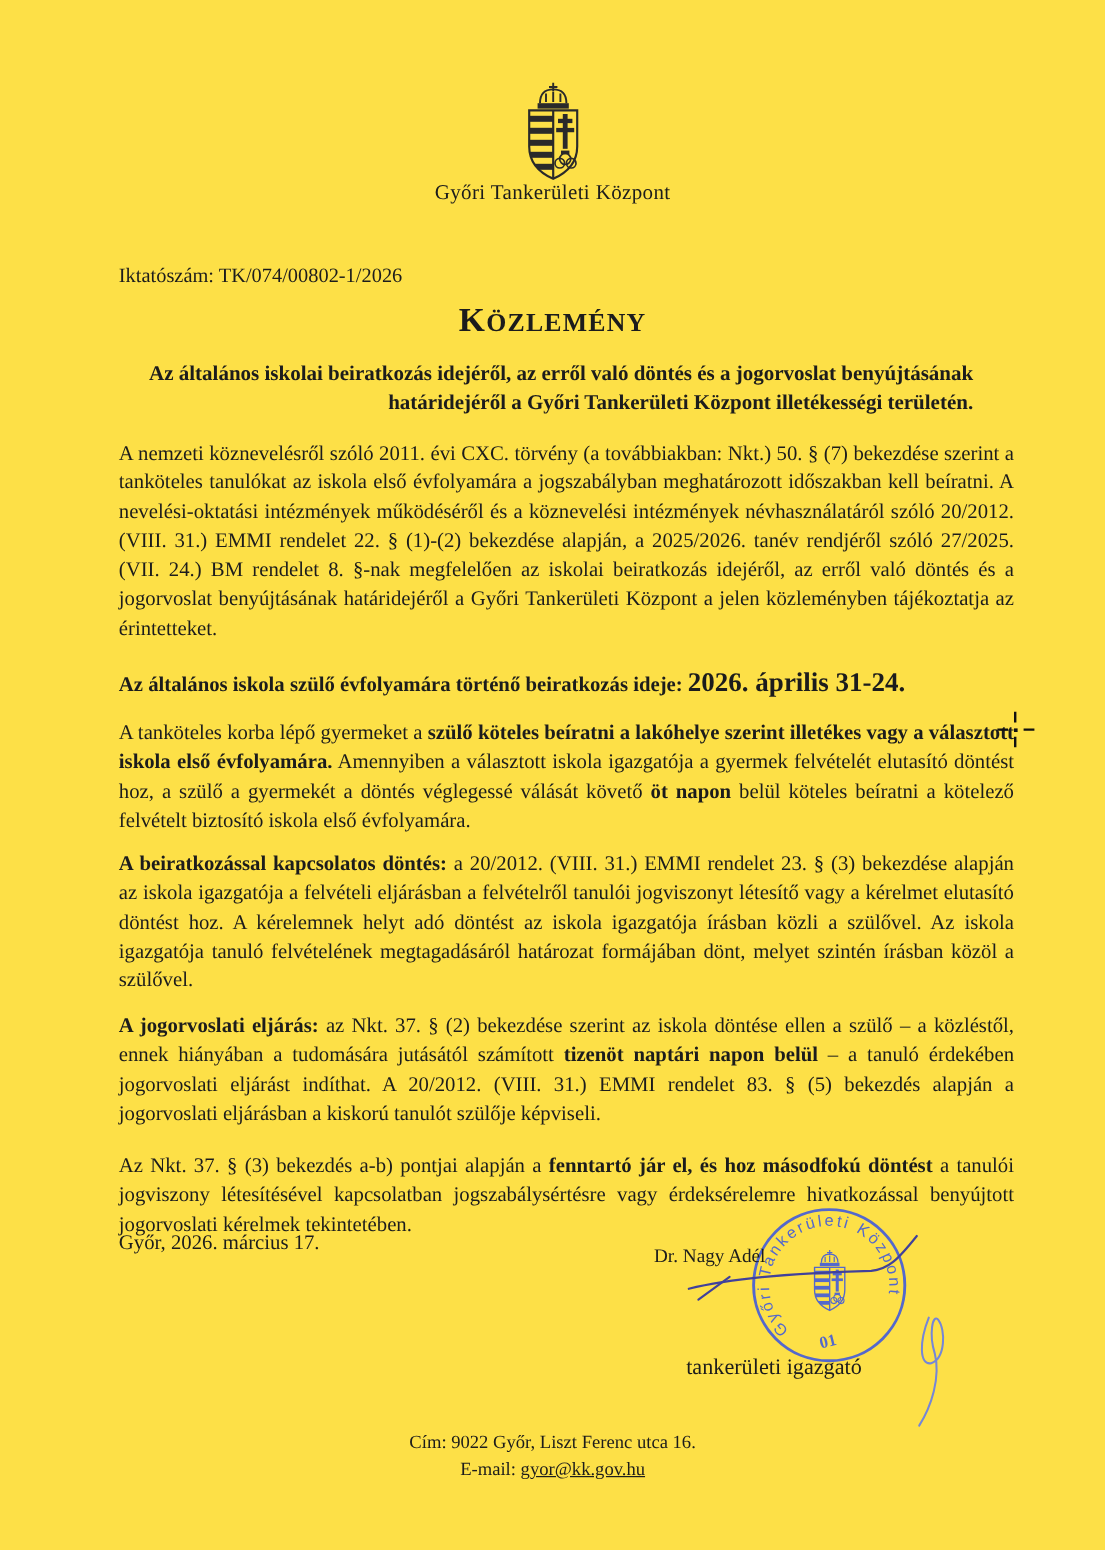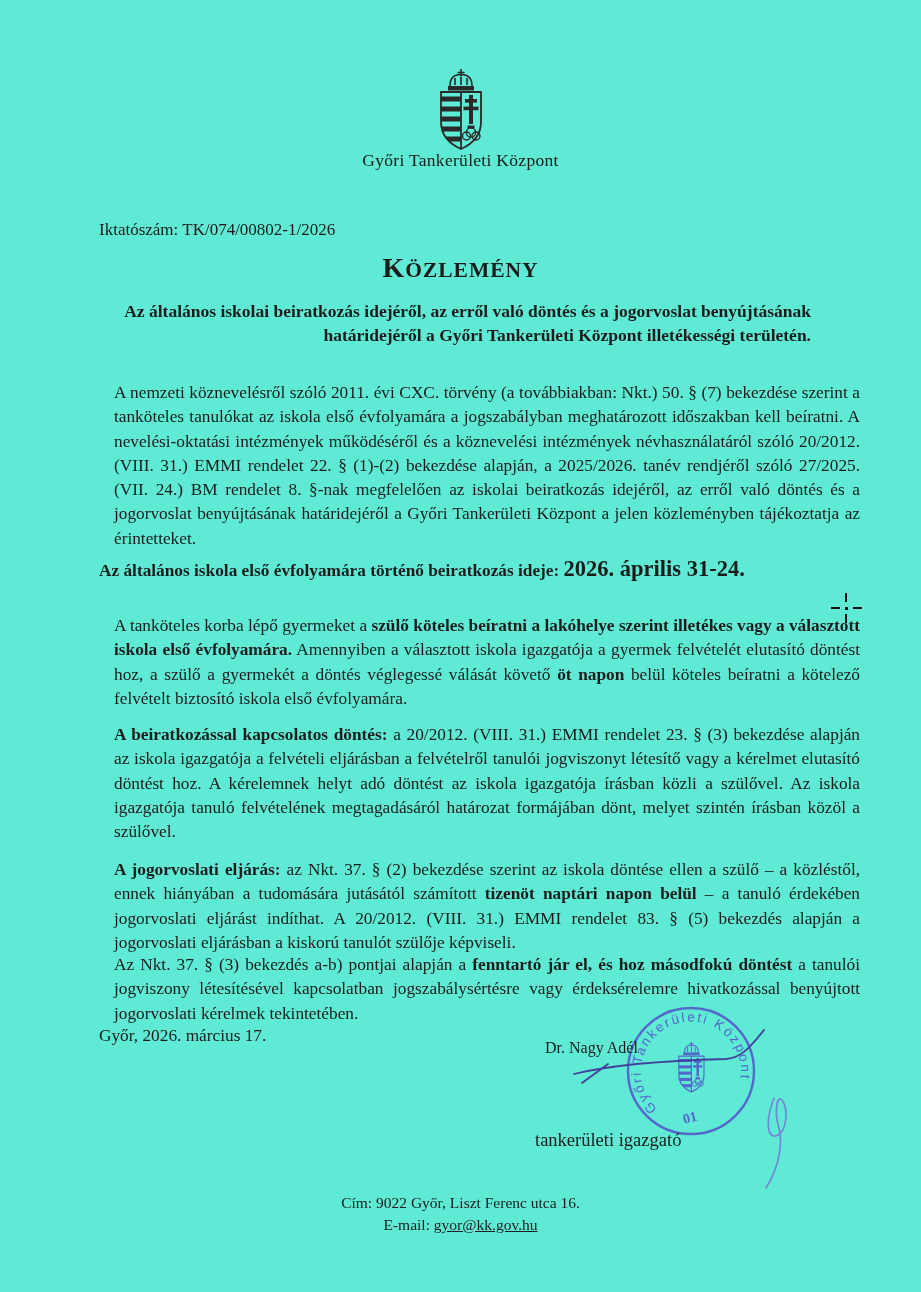--- a/index.html
+++ b/index.html
@@ -1,46 +1,46 @@
 <!DOCTYPE html>
 <html lang="hu"><head>
 <meta charset="utf-8">
 <style>
   html,body{margin:0;padding:0;background:#888;}
   .page{
-    position:relative;width:921px;height:1292px;background:#5eead4;
+    position:relative;width:921px;height:1292px;background:#fde047;
     font-family:"Liberation Serif","DejaVu Serif",serif;color:#1c1c1c;
     overflow:hidden;margin:0 auto;
   }
   .abs{position:absolute;}
   
   .logo-wrap{left:0;right:0;top:68px;text-align:center;}
   .org-name{left:0;right:0;top:150px;text-align:center;font-size:17.5px;letter-spacing:.3px;}
   .ref-line{left:99px;width:746px;top:220px;text-align:left;font-size:17px;}
   
   .doc-title{left:0;right:0;top:252px;text-align:center;font-weight:bold;letter-spacing:1px;}
   .doc-title .cap{font-size:28px;}
   .doc-title .rest{font-size:21.5px;}
   .subtitle{left:110px;width:701px;top:300px;text-align:right;font-weight:bold;font-size:17.5px;line-height:23.5px;}
   
   .col{left:99px;width:746px;}
-  p.body{margin:15px;font-size:17.3px;line-height:24.3px;text-align:justify;}
+  p.body{margin:0;font-size:17.3px;line-height:24.3px;text-align:justify;}
   .p1{top:366px;}
   .enroll{top:556px;white-space:nowrap;font-weight:bold;font-size:17.3px;}
   .enroll .date{font-size:22.5px;}
   .p2{top:599px;}
   .p3{top:708px;}
   .p4{top:843px;}
-  .p5{top:938px;}
+  .p5{top:960px;}
   .dateline{top:1026px;font-size:17.3px;}
   
   .stamp-svg{left:612px;top:996px;}
   .sig-svg{left:568px;top:1010px;pointer-events:none;}
   .sig-name{left:545px;width:220px;top:1039px;text-align:left;font-size:16px;}
-  .sig-title{left:535px;width:220px;top:1130px;font-size:18.5px;}
+  .sig-title{left:535px;width:220px;top:1130px;text-align:center;font-size:18.5px;}
   
   .footer{left:0;right:0;top:1192px;text-align:center;font-size:15.5px;line-height:22px;}
   .footer a{color:#1c1c1c;text-decoration:underline;}
   
   .cropmark{left:831px;top:593px;}
 </style>
 </head>
 <body>
 
 <div class="page">
@@ -92,21 +92,21 @@
   <div class="abs org-name">Győri Tankerületi Központ</div>
 
   <div class="abs ref-line">Iktatószám: TK/074/00802-1/2026</div>
 
   <div class="abs doc-title"><span class="cap">K</span><span class="rest">ÖZLEMÉNY</span></div>
 
   <div class="abs subtitle">Az általános iskolai beiratkozás idejéről, az erről való döntés és a jogorvoslat benyújtásának határidejéről a Győri Tankerületi Központ illetékességi területén.</div>
 
   <p class="abs col body p1">A nemzeti köznevelésről szóló 2011. évi CXC. törvény (a továbbiakban: Nkt.) 50. § (7) bekezdése szerint a tanköteles tanulókat az iskola első évfolyamára a jogszabályban meghatározott időszakban kell beíratni. A nevelési-oktatási intézmények működéséről és a köznevelési intézmények névhasználatáról szóló 20/2012. (VIII. 31.) EMMI rendelet 22. § (1)-(2) bekezdése alapján, a 2025/2026. tanév rendjéről szóló 27/2025. (VII. 24.) BM rendelet 8. §-nak megfelelően az iskolai beiratkozás idejéről, az erről való döntés és a jogorvoslat benyújtásának határidejéről a Győri Tankerületi Központ a jelen közleményben tájékoztatja az érintetteket.</p>
 
-  <div class="abs col enroll"><span>Az általános iskola első évfolyamára történő beiratkozás ideje: </span><span class="date">2026. április 31-24.</span></div>
+  <div class="abs col enroll"><span>Az általános iskola szülő évfolyamára történő beiratkozás ideje: </span><span class="date">2026. április 31-24.</span></div>
 
   <p class="abs col body p2"><span>A tanköteles korba lépő gyermeket a </span><b>szülő köteles beíratni a lakóhelye szerint illetékes vagy a választott iskola első évfolyamára.</b><span> Amennyiben a választott iskola igazgatója a gyermek felvételét elutasító döntést hoz, a szülő a gyermekét a döntés véglegessé válását követő </span><b>öt napon</b><span> belül köteles beíratni a kötelező felvételt biztosító iskola első évfolyamára.</span></p>
 
   <p class="abs col body p3"><b>A beiratkozással kapcsolatos döntés:</b><span> a 20/2012. (VIII. 31.) EMMI rendelet 23. § (3) bekezdése alapján az iskola igazgatója a felvételi eljárásban a felvételről tanulói jogviszonyt létesítő vagy a kérelmet elutasító döntést hoz. A kérelemnek helyt adó döntést az iskola igazgatója írásban közli a szülővel. Az iskola igazgatója tanuló felvételének megtagadásáról határozat formájában dönt, melyet szintén írásban közöl a szülővel.</span></p>
 
   <p class="abs col body p4"><b>A jogorvoslati eljárás:</b><span> az Nkt. 37. § (2) bekezdése szerint az iskola döntése ellen a szülő – a közléstől, ennek hiányában a tudomására jutásától számított </span><b>tizenöt naptári napon belül</b><span> – a tanuló érdekében jogorvoslati eljárást indíthat. A 20/2012. (VIII. 31.) EMMI rendelet 83. § (5) bekezdés alapján a jogorvoslati eljárásban a kiskorú tanulót szülője képviseli.</span></p>
 
   <p class="abs col body p5"><span>Az Nkt. 37. § (3) bekezdés a-b) pontjai alapján a </span><b>fenntartó jár el, és hoz másodfokú döntést</b><span> a tanulói jogviszony létesítésével kapcsolatban jogszabálysértésre vagy érdeksérelemre hivatkozással benyújtott jogorvoslati kérelmek tekintetében.</span></p>
 
   <div class="abs col dateline">Győr, 2026. március 17.</div>

